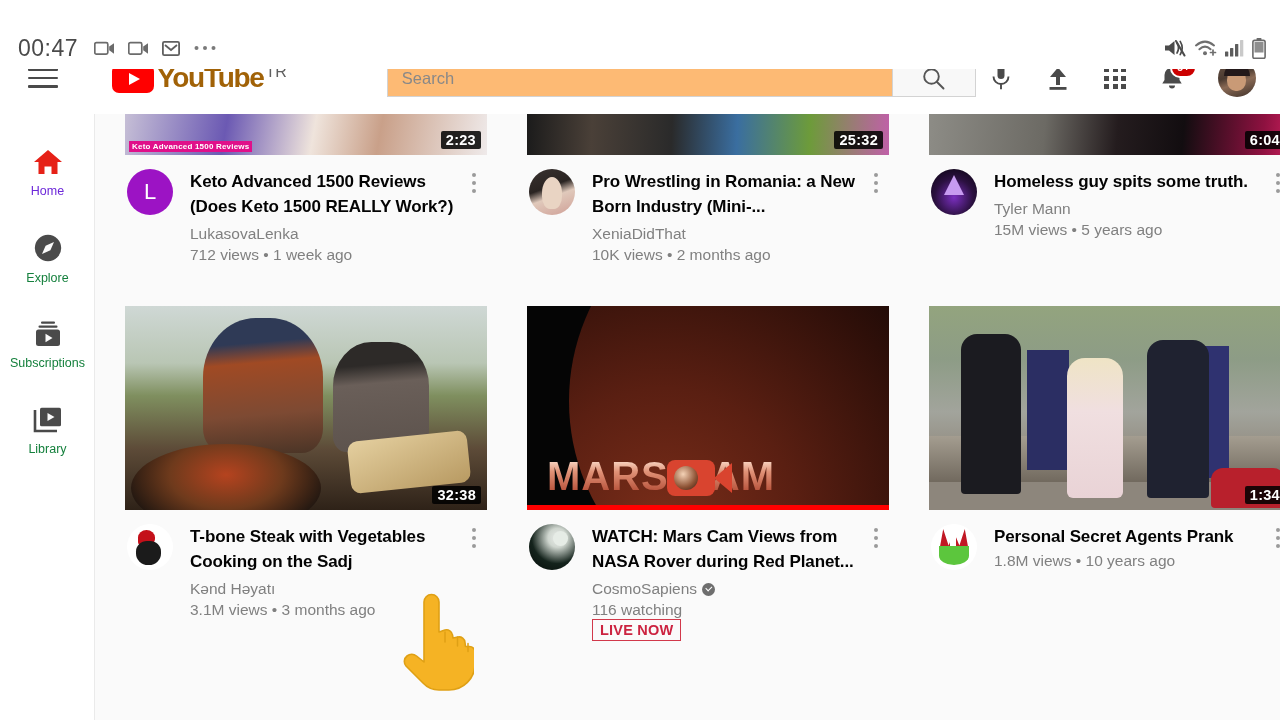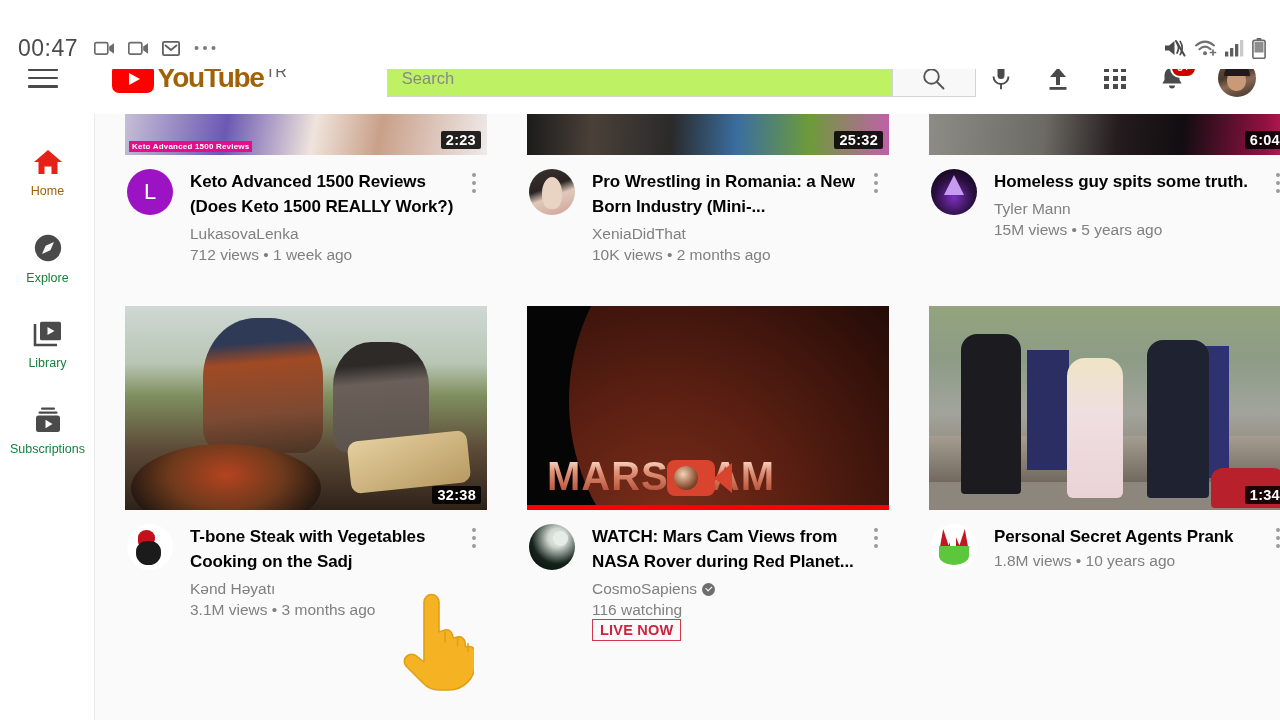--- a/index.html
+++ b/index.html
@@ -57,21 +57,21 @@
   .logo-text {
     font-size: 28px; font-weight: bold; color: #a16207;
     letter-spacing: -1.3px; margin-left: 3px; line-height: 32px;
   }
   .logo-tr { font-size: 16px; color: #606060; margin-left: 2px; margin-top: 1px; letter-spacing: 0; }
 
   .search-form { display: flex; margin-left: 100px; }
   .search-input-box {
     width: 505px; height: 38px;
     border: 1px solid #d3d3d3; border-right: none;
-    background: #bef264; display: flex; align-items: center;
+    background: #fdba74; display: flex; align-items: center;
     padding-left: 14px;
   }
   .search-input-box input {
     border: none; outline: none; width: 100%;
     font-size: 16.5px; color: #333;
     font-family: "Liberation Sans", sans-serif; background: transparent;
   }
   .search-input-box input::placeholder { color: #888; }
   .search-btn {
     width: 84px; height: 38px; border: 1px solid #d3d3d3;
@@ -115,21 +115,21 @@
     border-right: 1px solid #eaeaea;
     padding-top: 16px;
     z-index: 20;
   }
   .side-item {
     width: 95px; height: 86px;
     display: flex; flex-direction: column; align-items: center; justify-content: center;
     gap: 8px; cursor: pointer;
   }
   .side-label { font-size: 12.5px; color: #15803d; text-align: center; }
-  .side-item.active .side-label { color: #a16207; }
+  .side-item.active .side-label { color: #6d28d9; }
 
   
   .content {
     position: absolute; top: 114px; left: 95px;
     width: 1185px; height: 606px;
     background: #fafafa;
     overflow: hidden;
   }
   .grid {
     display: grid;
@@ -413,35 +413,35 @@
   <div class="side-item">
     <svg width="30" height="30" viewBox="0 0 30 30">
       <circle cx="15" cy="15" r="13.2" fill="#4a4a4a"></circle>
       <path d="M21 9 L12.6 12.8 L9 21 L17.4 17.2 Z" fill="#fafafa"></path>
     </svg>
     <div class="side-label">Explore</div>
   </div>
 
   <div class="side-item">
     <svg width="30" height="28" viewBox="0 0 30 28">
-      <path d="M2 4 V25 H24" fill="none" stroke="#4a4a4a" stroke-width="2.6"></path>
-      <rect x="7" y="1.8" width="21" height="18.5" rx="1.6" fill="#4a4a4a"></rect>
-      <path d="M14.5 7 L21.5 11 L14.5 15 Z" fill="#fafafa"></path>
-    </svg>
-    <div class="side-label">Library</div>
-  </div>
-
-  <div class="side-item">
-    <svg width="30" height="28" viewBox="0 0 30 28">
       <rect x="8" y="1.5" width="14" height="2.3" rx="1" fill="#4a4a4a"></rect>
       <rect x="5.5" y="5.5" width="19" height="2.3" rx="1" fill="#4a4a4a"></rect>
       <rect x="3" y="9.6" width="24" height="16.5" rx="2.5" fill="#4a4a4a"></rect>
       <path d="M12.5 13.8 L19.5 18 L12.5 22.2 Z" fill="#fafafa"></path>
     </svg>
     <div class="side-label">Subscriptions</div>
+  </div>
+
+  <div class="side-item">
+    <svg width="30" height="28" viewBox="0 0 30 28">
+      <path d="M2 4 V25 H24" fill="none" stroke="#4a4a4a" stroke-width="2.6"></path>
+      <rect x="7" y="1.8" width="21" height="18.5" rx="1.6" fill="#4a4a4a"></rect>
+      <path d="M14.5 7 L21.5 11 L14.5 15 Z" fill="#fafafa"></path>
+    </svg>
+    <div class="side-label">Library</div>
   </div>
 </div>
 
 <div class="content">
   <div class="grid">
 
     <div class="card">
       <div class="thumb clipped">
         <div class="art art-keto"></div>
         <div class="keto-tag">Keto Advanced 1500 Reviews</div>

